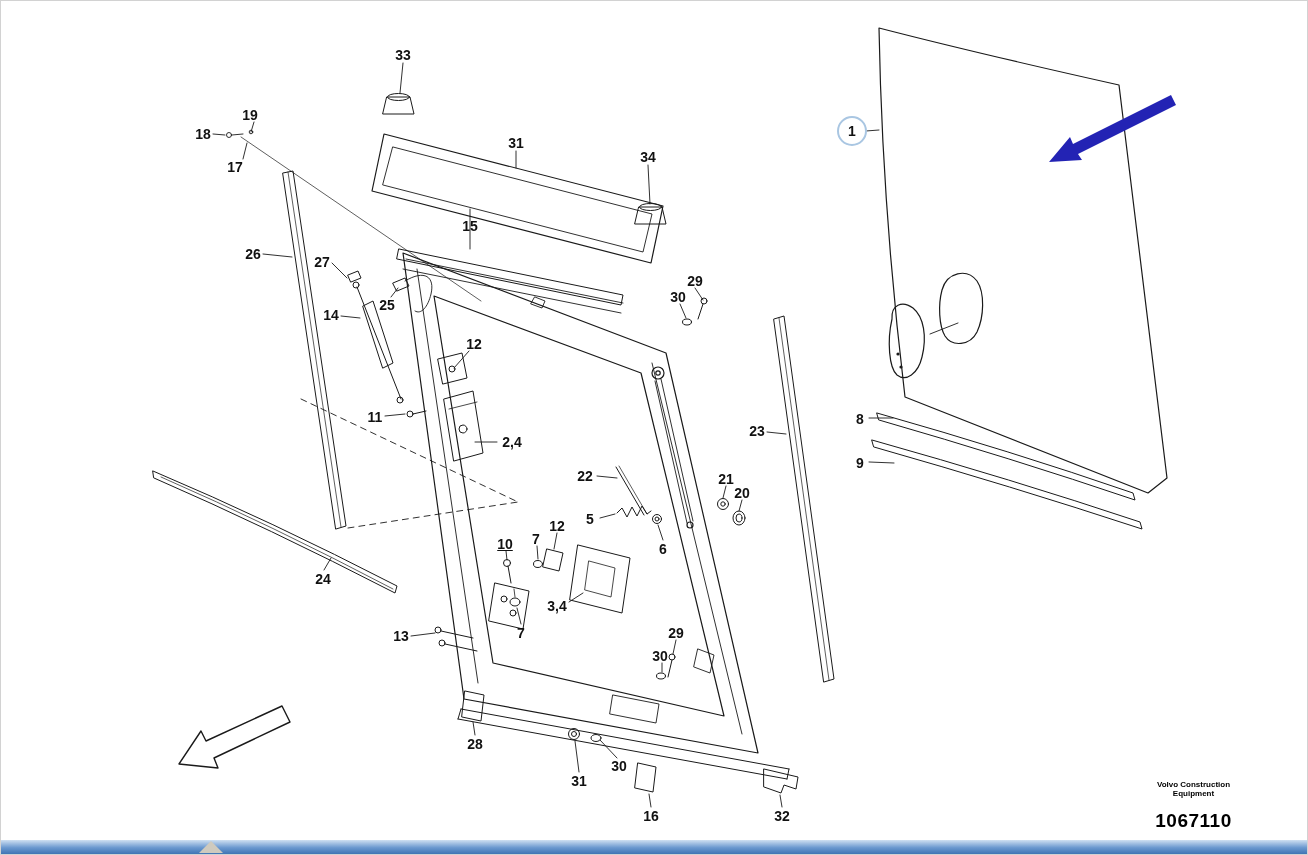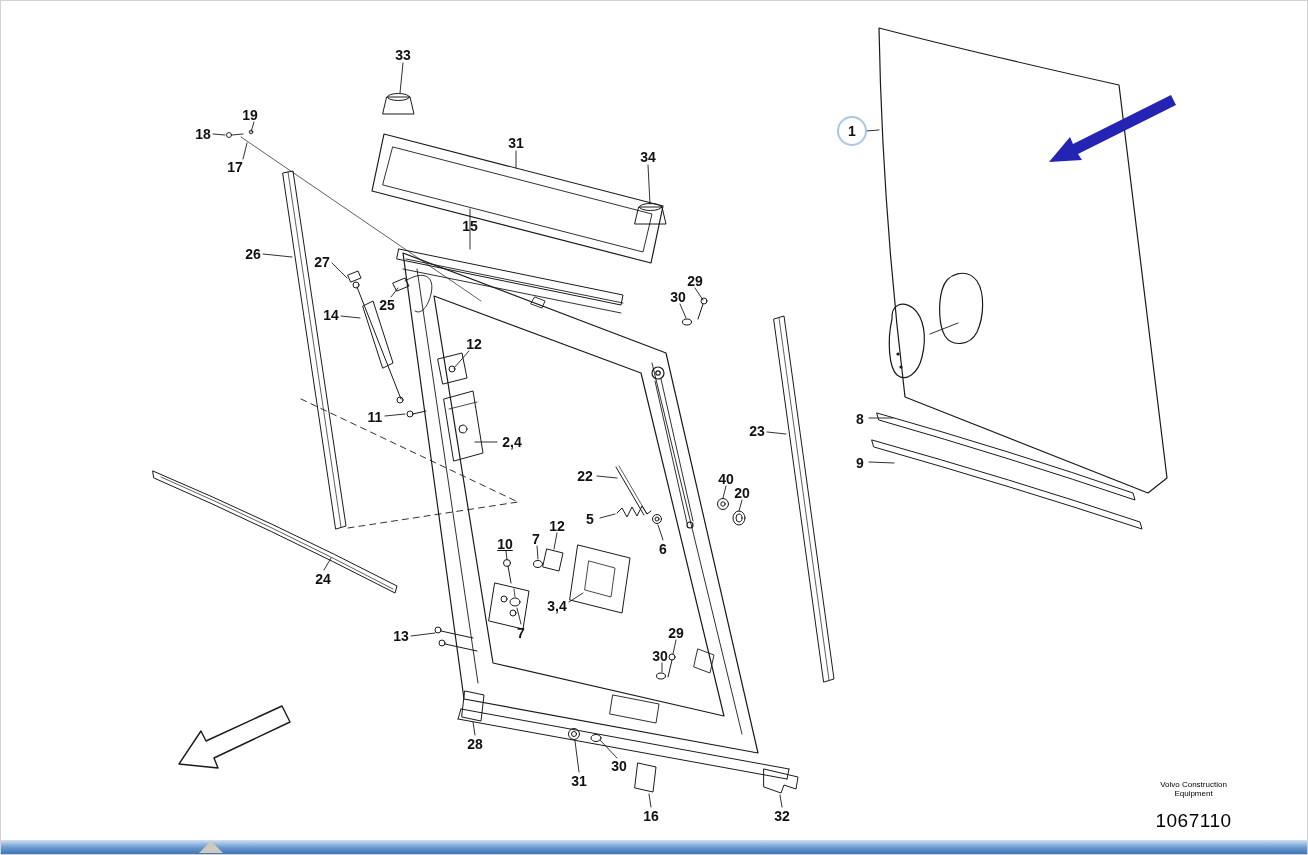--- a/index.html
+++ b/index.html
@@ -13,21 +13,21 @@
   .callout{
     position:absolute;transform:translate(-50%,-50%);
     font-weight:bold;font-size:14px;color:#111;white-space:nowrap;line-height:1;
   }
   .callout.circled{
     width:26px;height:26px;border:2px solid #a9c6e2;border-radius:50%;
     display:flex;align-items:center;justify-content:center;
   }
   .brand{
     position:absolute;left:1135px;top:779px;width:115px;text-align:center;
-    color:#000;font-weight:normal;
+    color:#000;font-weight:bold;
   }
   .brand .line{font-size:8px;line-height:9px;}
   .brand .num{font-size:19px;margin-top:12px;letter-spacing:0.5px;}
   .bottom-bar{
     position:absolute;left:0;right:0;bottom:0;height:14px;
     background:linear-gradient(to bottom,#cfe0f2,#6a98cf 55%,#3f74b4);
   }
   .bar-arrow{
     position:absolute;left:198px;bottom:1px;width:0;height:0;
     border-left:12px solid transparent;border-right:12px solid transparent;
@@ -208,21 +208,21 @@
       <div class="callout" style="left: 469px; top: 201px; margin-top: 24px;">15</div>
       <div class="callout" style="left: 386px; top: 304px;">25</div>
       <div class="callout" style="left: 330px; top: 314px;">14</div>
       <div class="callout" style="left: 694px; top: 280px;">29</div>
       <div class="callout" style="left: 677px; top: 296px;">30</div>
       <div class="callout" style="left: 473px; top: 343px;">12</div>
       <div class="callout" style="left: 374px; top: 416px;">11</div>
       <div class="callout" style="left: 511px; top: 441px;">2,4</div>
       <div class="callout" style="left: 756px; top: 430px;">23</div>
       <div class="callout" style="left: 584px; top: 475px;">22</div>
-      <div class="callout" style="left: 725px; top: 478px;">40</div>
+      <div class="callout" style="left: 725px; top: 478px;">21</div>
       <div class="callout" style="left: 741px; top: 492px;">20</div>
       <div class="callout" style="left: 589px; top: 518px;">5</div>
       <div class="callout" style="left: 662px; top: 548px;">6</div>
       <div class="callout" style="left: 504px; top: 543px; text-decoration: underline;">10</div>
       <div class="callout" style="left: 535px; top: 538px;">7</div>
       <div class="callout" style="left: 556px; top: 525px;">12</div>
       <div class="callout" style="left: 556px; top: 605px;">3,4</div>
       <div class="callout" style="left: 322px; top: 578px;">24</div>
       <div class="callout" style="left: 400px; top: 635px;">13</div>
       <div class="callout" style="left: 520px; top: 632px;">7</div>

